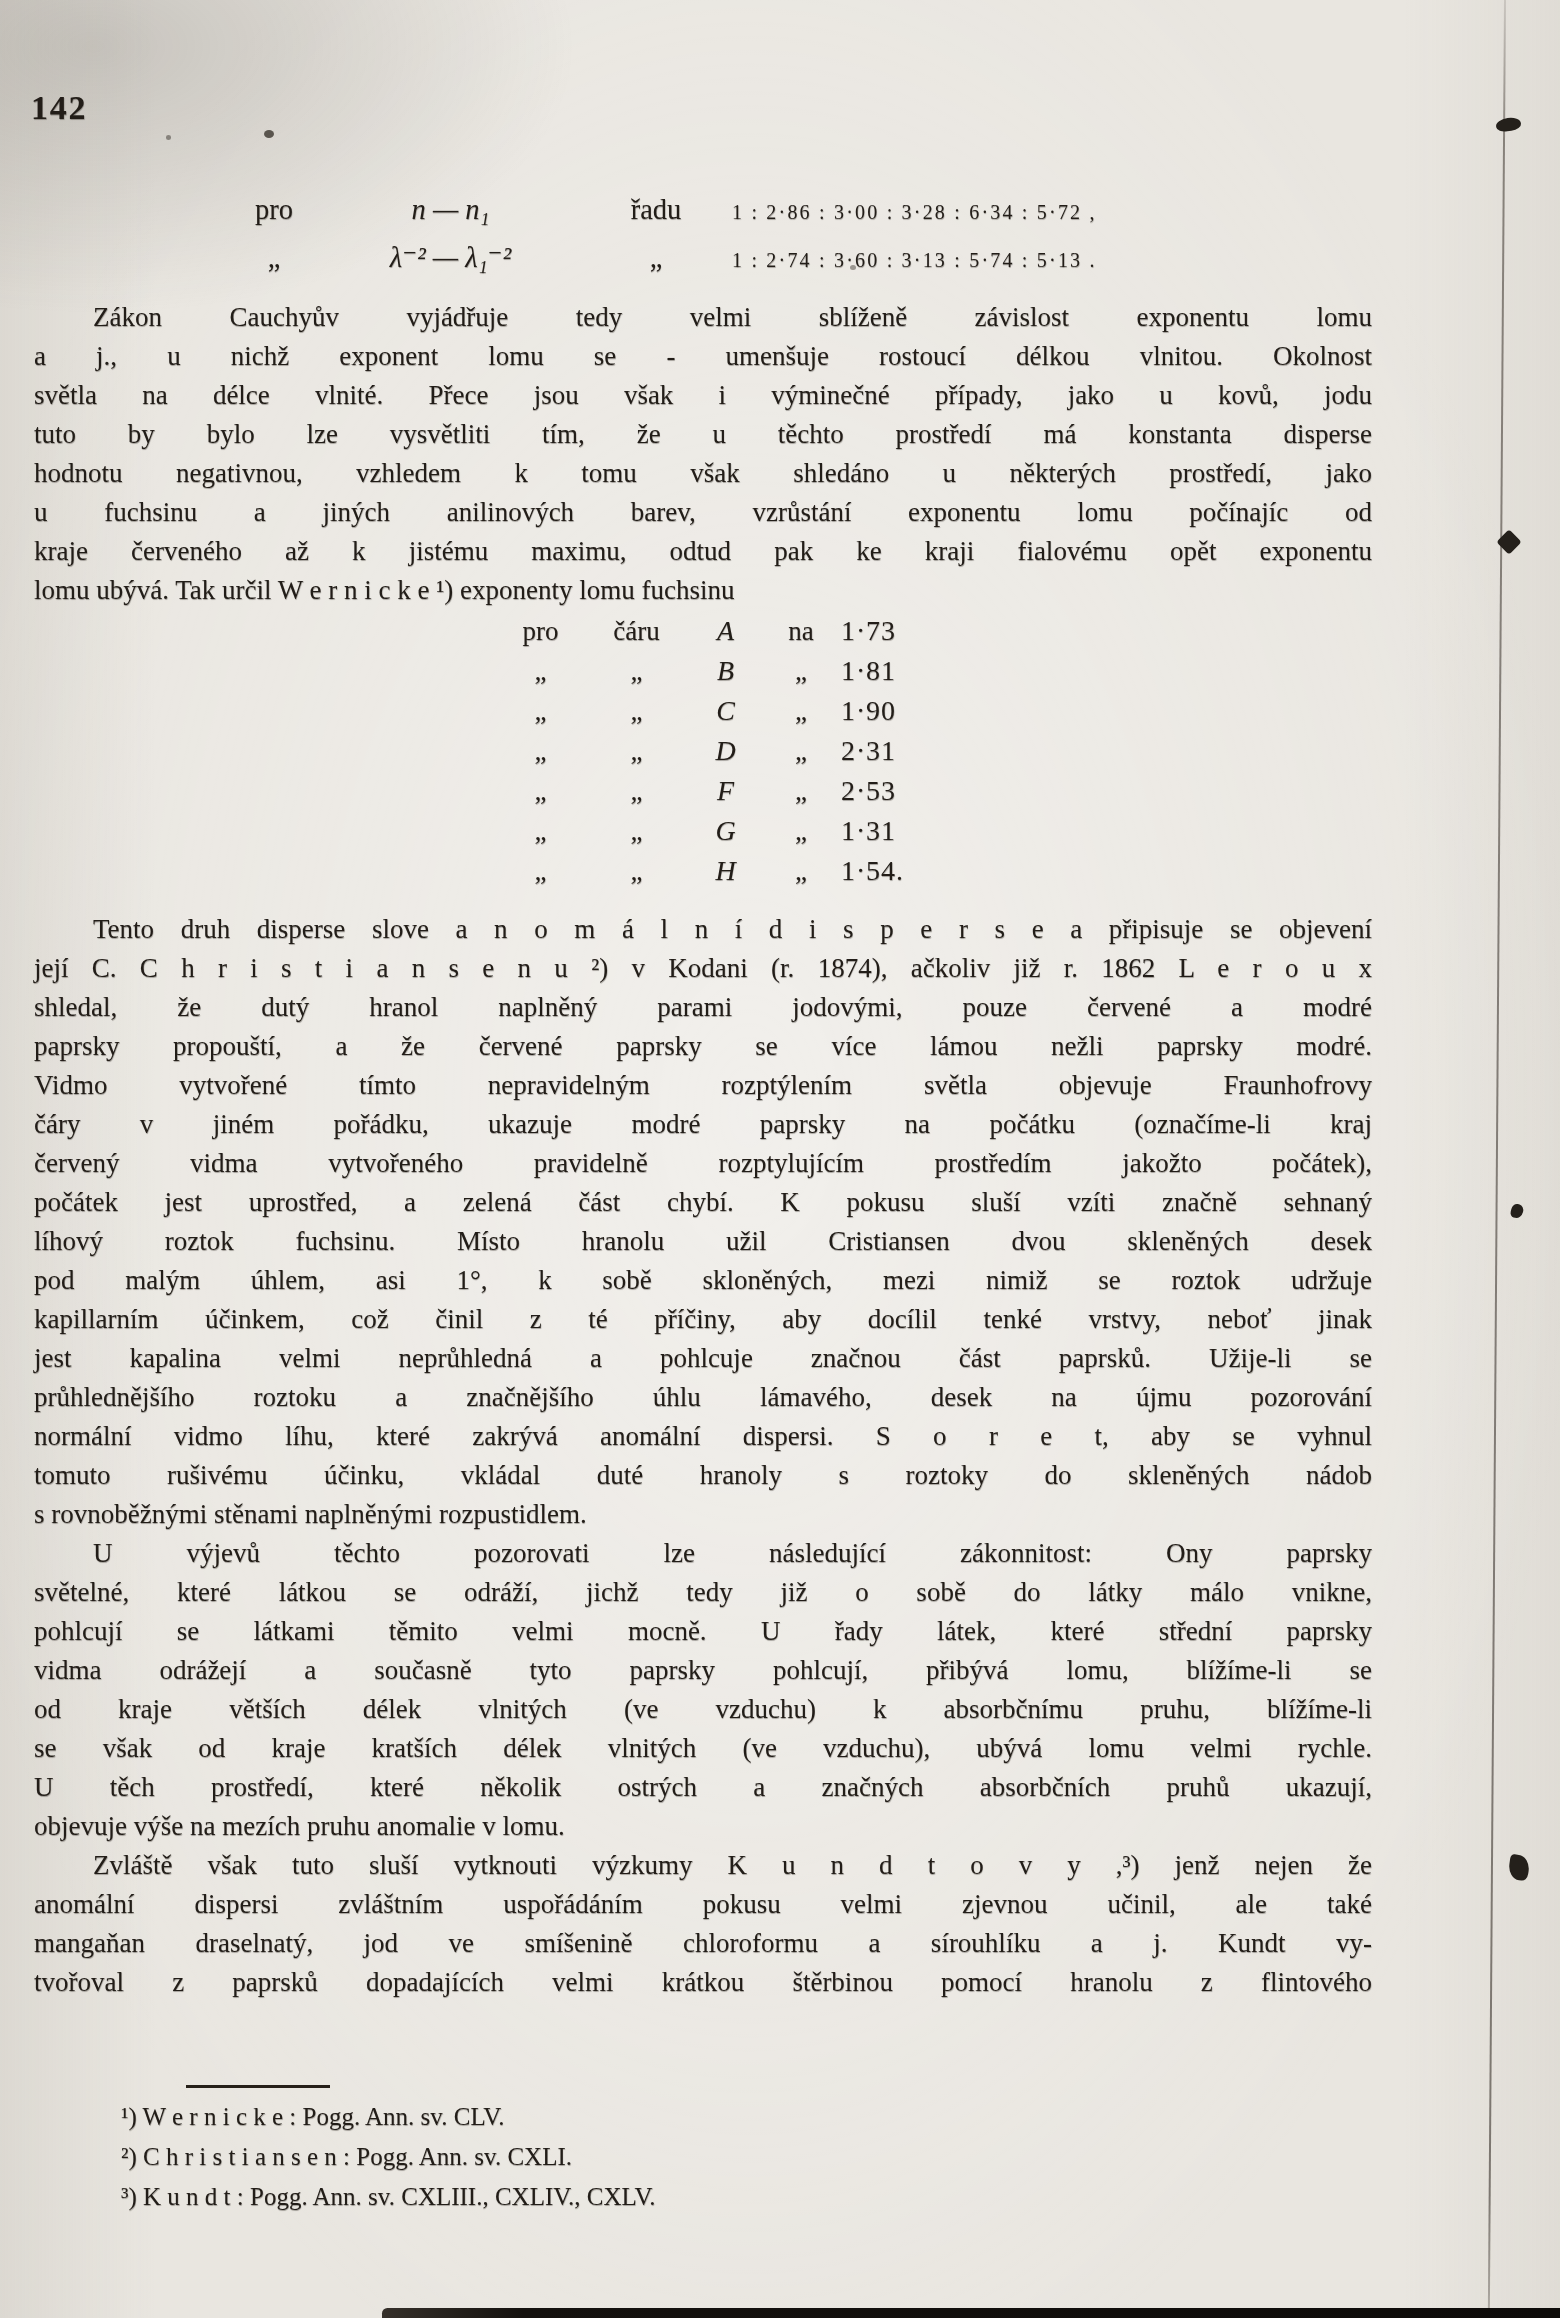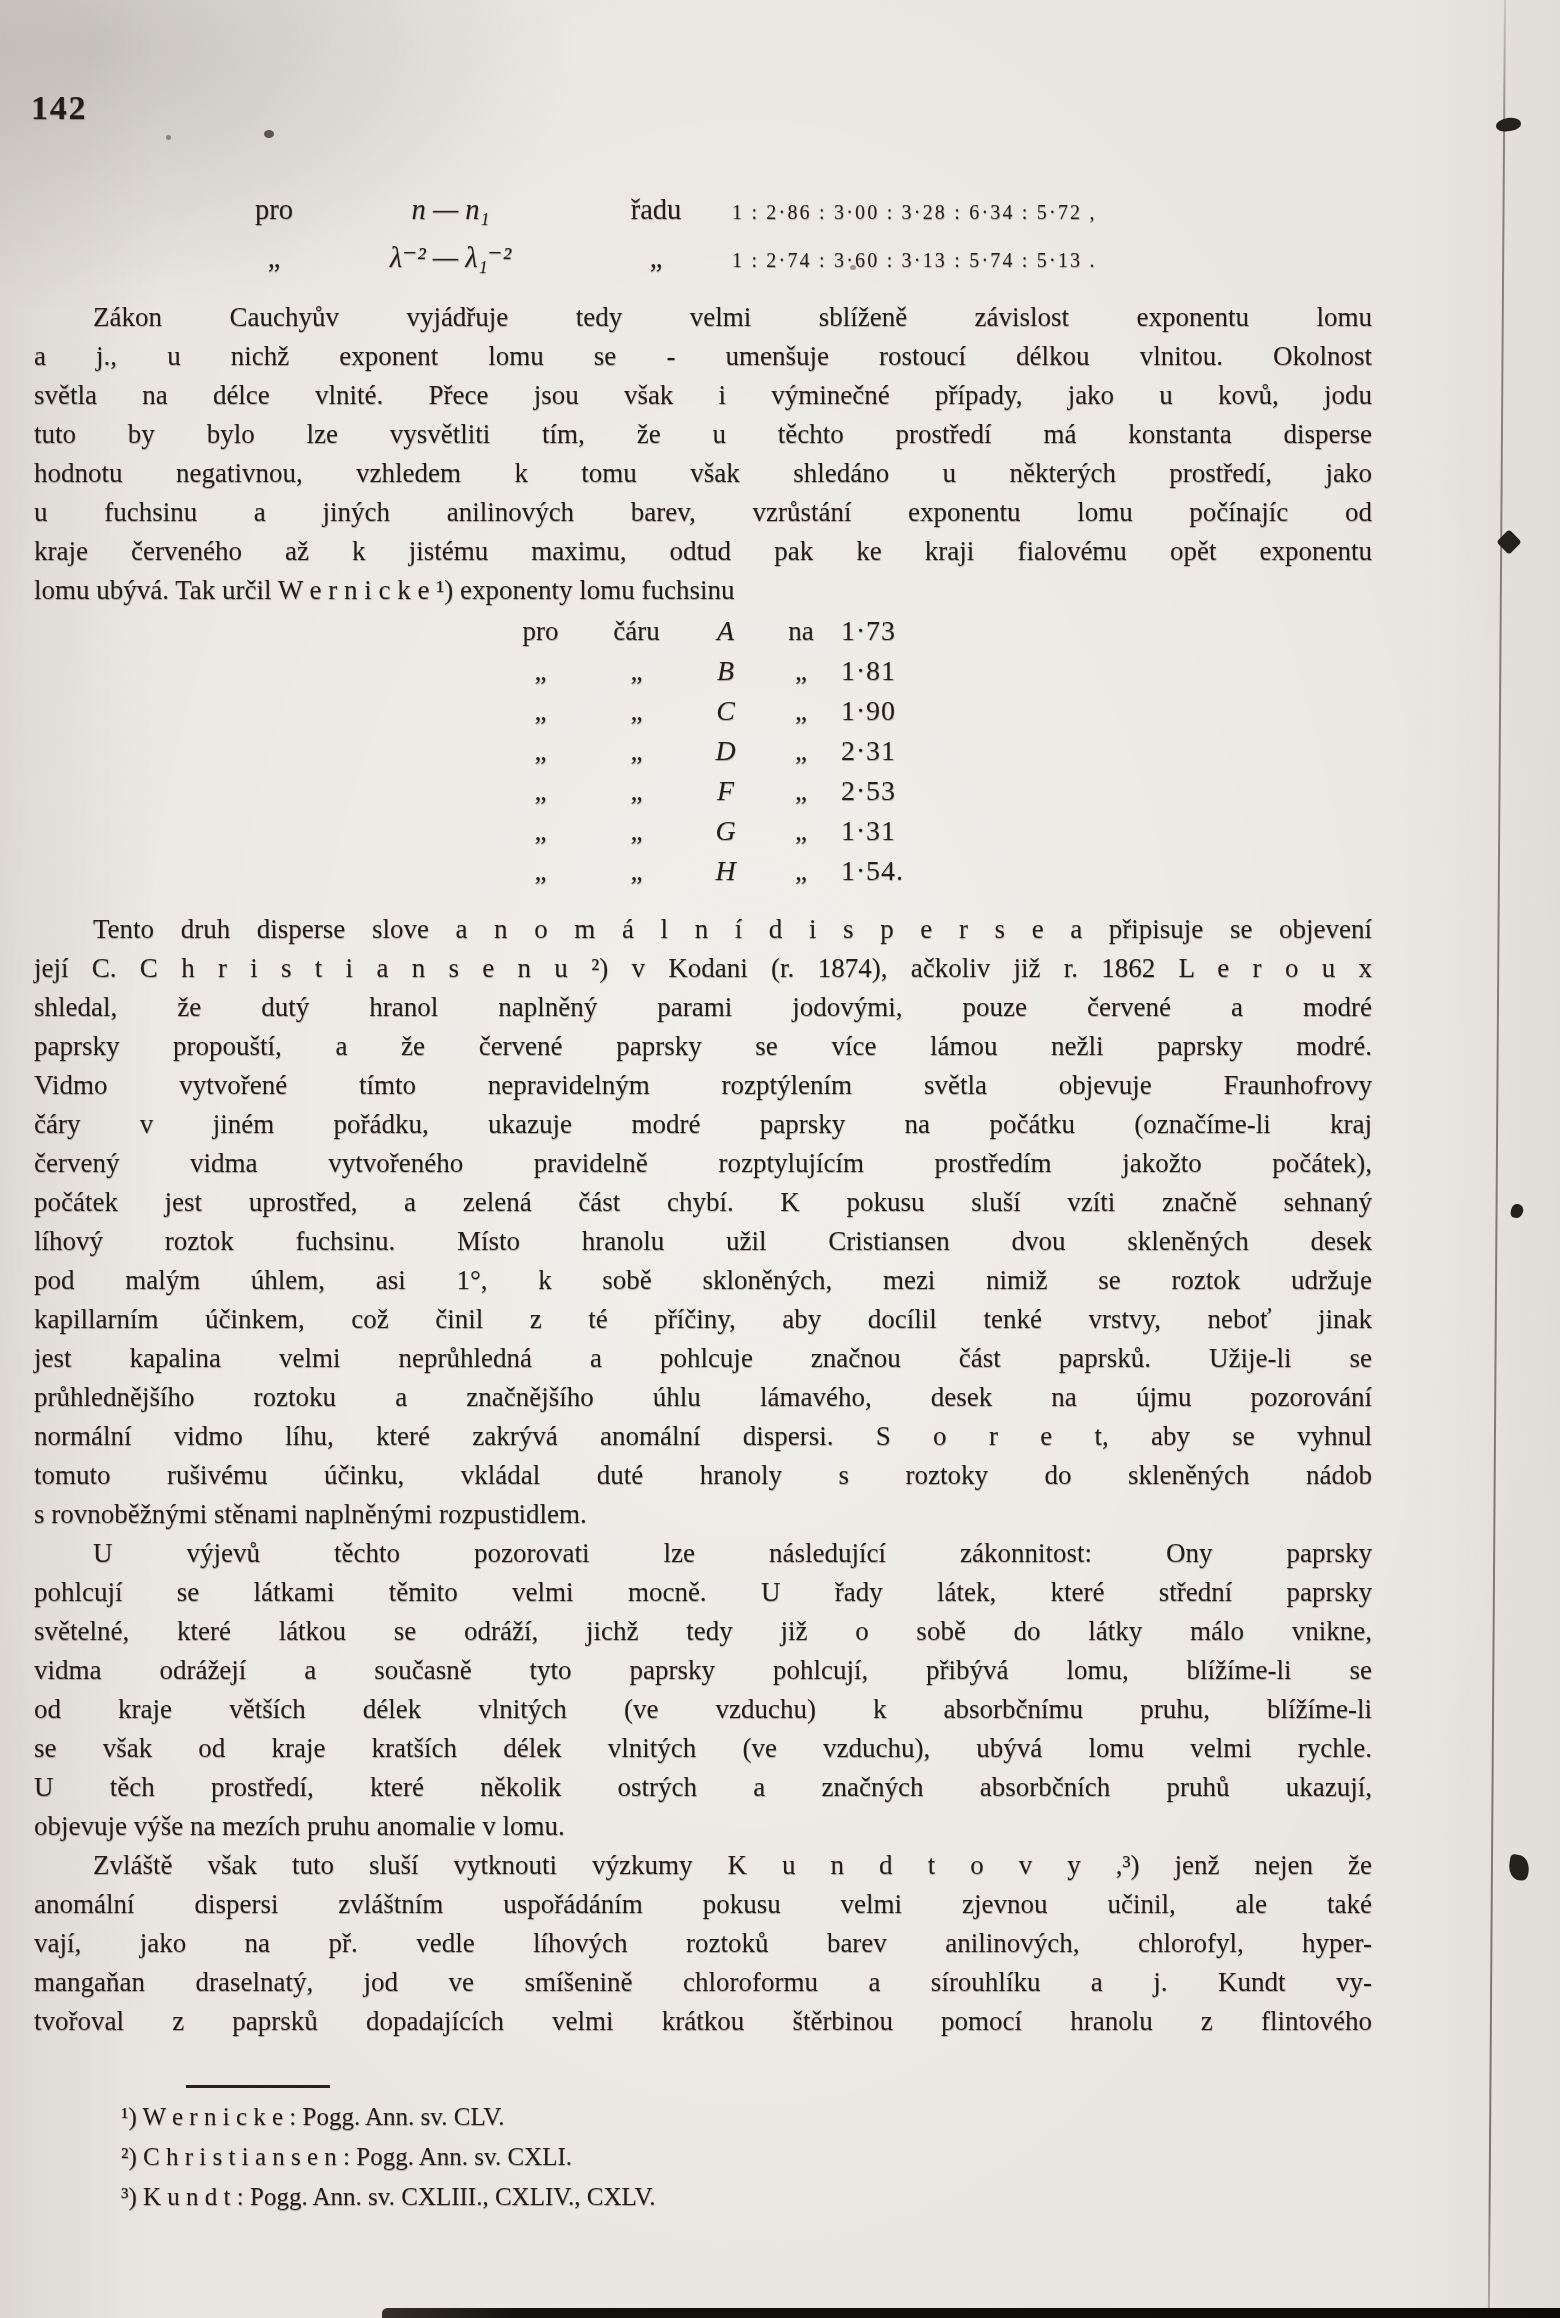--- a/index.html
+++ b/index.html
@@ -165,32 +165,31 @@
       <div class="line">pod malým úhlem, asi 1°, k sobě skloněných, mezi nimiž se roztok udržuje</div>
       <div class="line">kapillarním účinkem, což činil z té příčiny, aby docílil tenké vrstvy, neboť jinak</div>
       <div class="line">jest kapalina velmi neprůhledná a pohlcuje značnou část paprsků. Užije-li se</div>
       <div class="line">průhlednějšího roztoku a značnějšího úhlu lámavého, desek na újmu pozorování</div>
       <div class="line">normální vidmo líhu, které zakrývá anomální dispersi. S o r e t, aby se vyhnul</div>
       <div class="line">tomuto rušivému účinku, vkládal duté hranoly s roztoky do skleněných nádob</div>
       <div class="line final">s rovnoběžnými stěnami naplněnými rozpustidlem.</div>
     </div>
   <div class="para">
       <div class="line indent">U výjevů těchto pozorovati lze následující zákonnitost: Ony paprsky</div>
+      <div class="line">světelné, které látkou se odráží, jichž tedy již o sobě do látky málo vnikne,</div>
       <div class="line">pohlcují se látkami těmito velmi mocně. U řady látek, které střední paprsky</div>
-      <div class="line">světelné, které látkou se odráží, jichž tedy již o sobě do látky málo vnikne,</div>
       <div class="line">vidma odrážejí a současně tyto paprsky pohlcují, přibývá lomu, blížíme-li se</div>
       <div class="line">od kraje větších délek vlnitých (ve vzduchu) k absorbčnímu pruhu, blížíme-li</div>
       <div class="line">se však od kraje kratších délek vlnitých (ve vzduchu), ubývá lomu velmi rychle.</div>
       <div class="line">U těch prostředí, které několik ostrých a značných absorbčních pruhů ukazují,</div>
       <div class="line final">objevuje výše na mezích pruhu anomalie v lomu.</div>
     </div>
   <div class="para">
       <div class="line indent">Zvláště však tuto sluší vytknouti výzkumy K u n d t o v y ,³) jenž nejen že</div>
       <div class="line">anomální dispersi zvláštním uspořádáním pokusu velmi zjevnou učinil, ale také</div>
-      <div class="line">vají, jako na př. vedle líhových roztoků barev anilinových, chlorofyl, hyper-</div>
       <div class="line">mangaňan draselnatý, jod ve smíšenině chloroformu a sírouhlíku a j. Kundt vy-</div>
       <div class="line">tvořoval z paprsků dopadajících velmi krátkou štěrbinou pomocí hranolu z flintového</div>
     </div>
 </div>
 
 <div class="footnotes ink">
   <div class="fn-rule"></div>
   <div class="fn-line">¹) W e r n i c k e : Pogg. Ann. sv. CLV.</div>
   <div class="fn-line">²) C h r i s t i a n s e n : Pogg. Ann. sv. CXLI.</div>
   <div class="fn-line">³) K u n d t : Pogg. Ann. sv. CXLIII., CXLIV., CXLV.</div>

